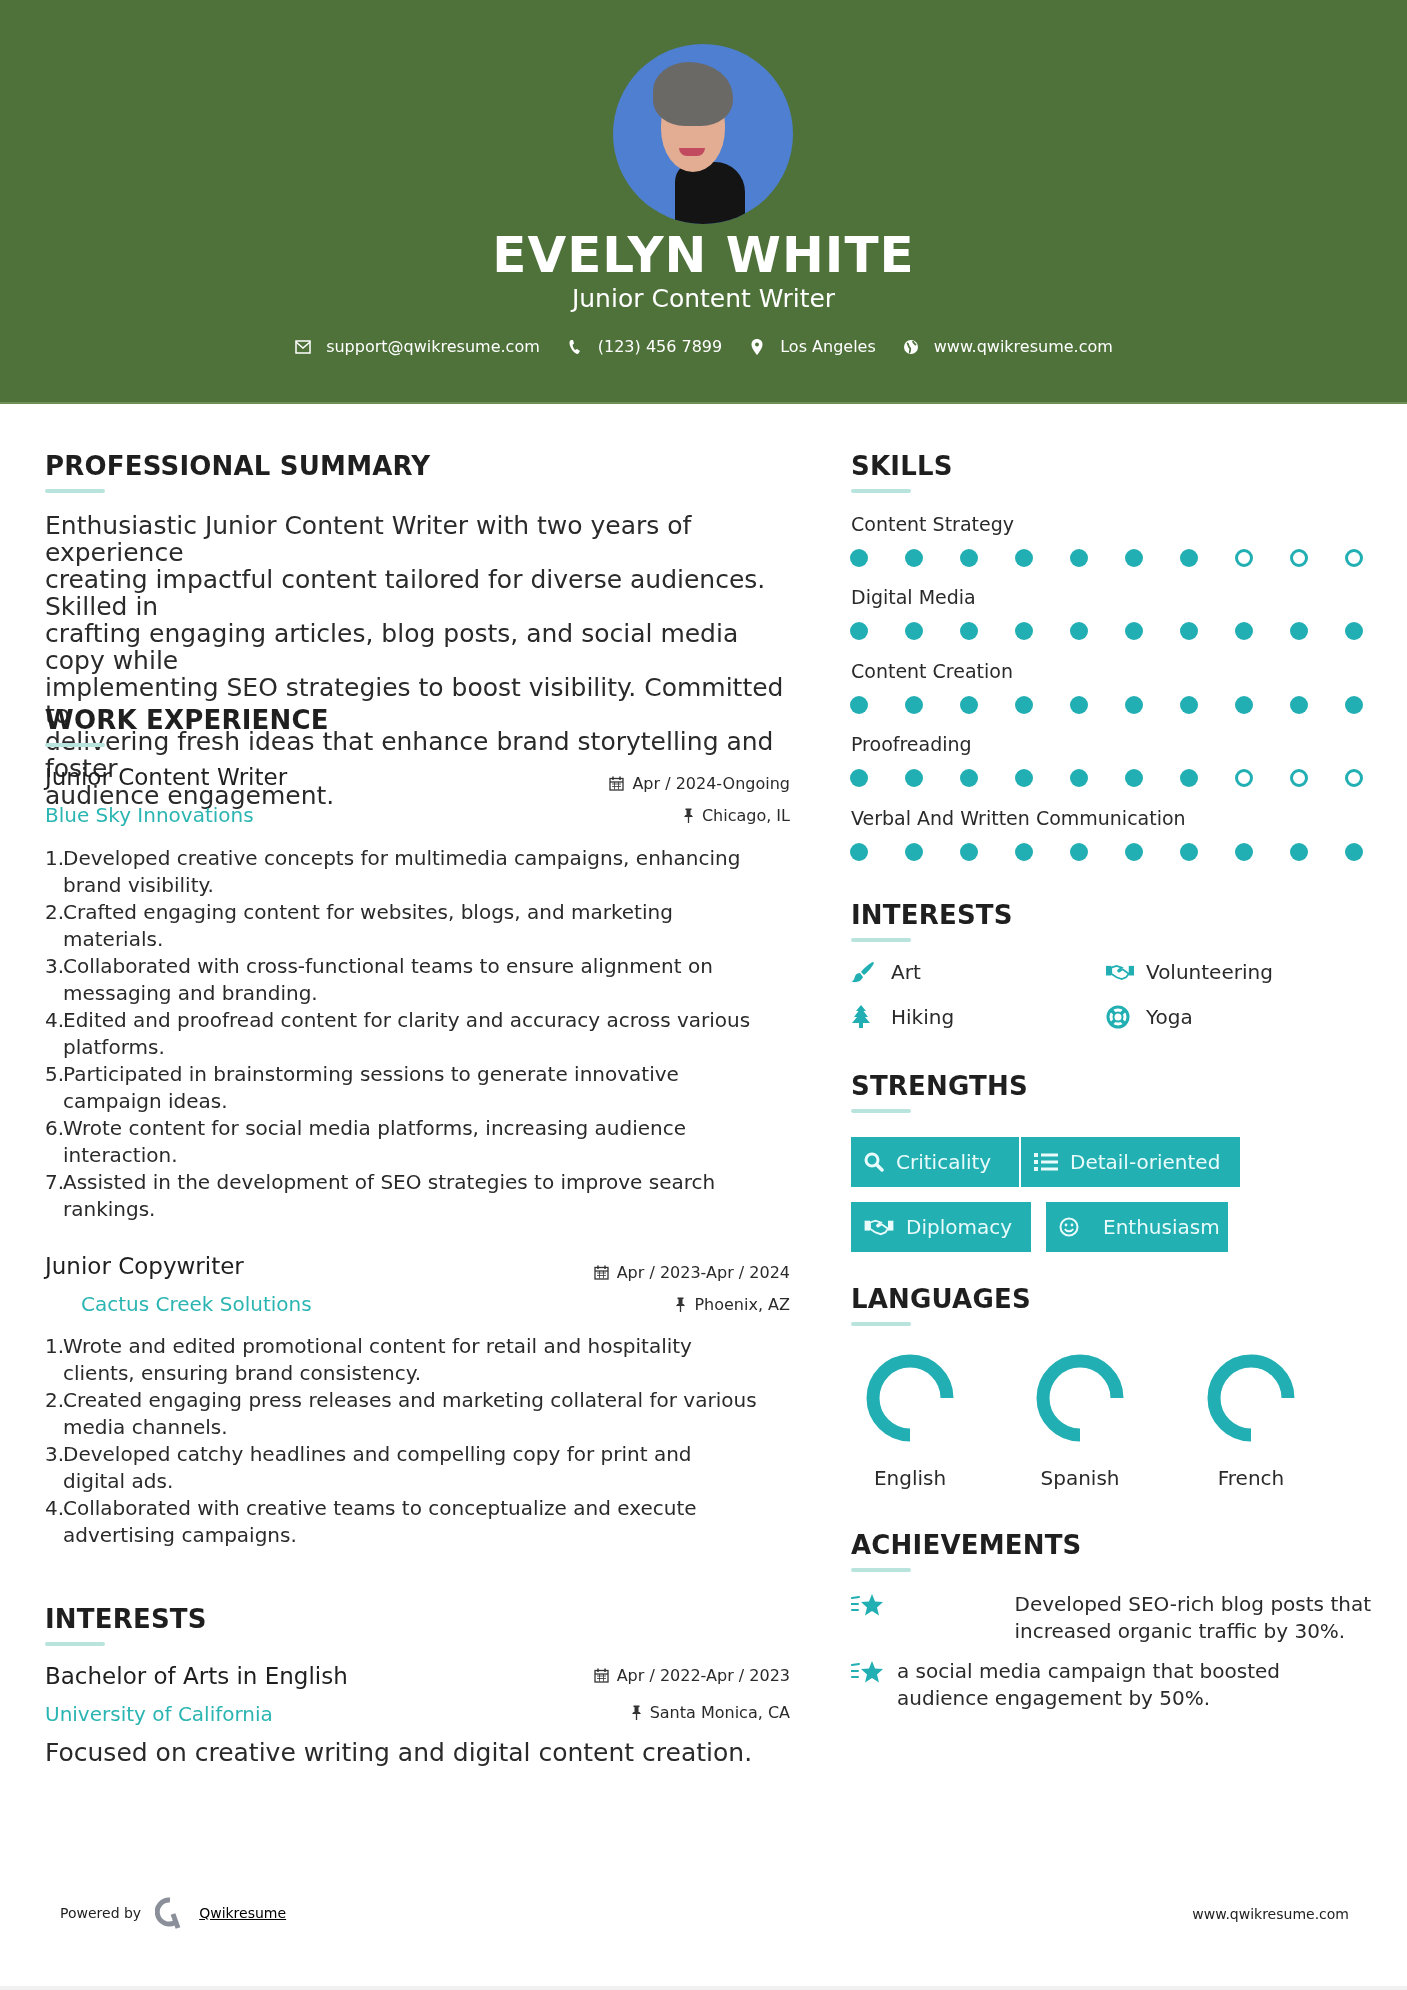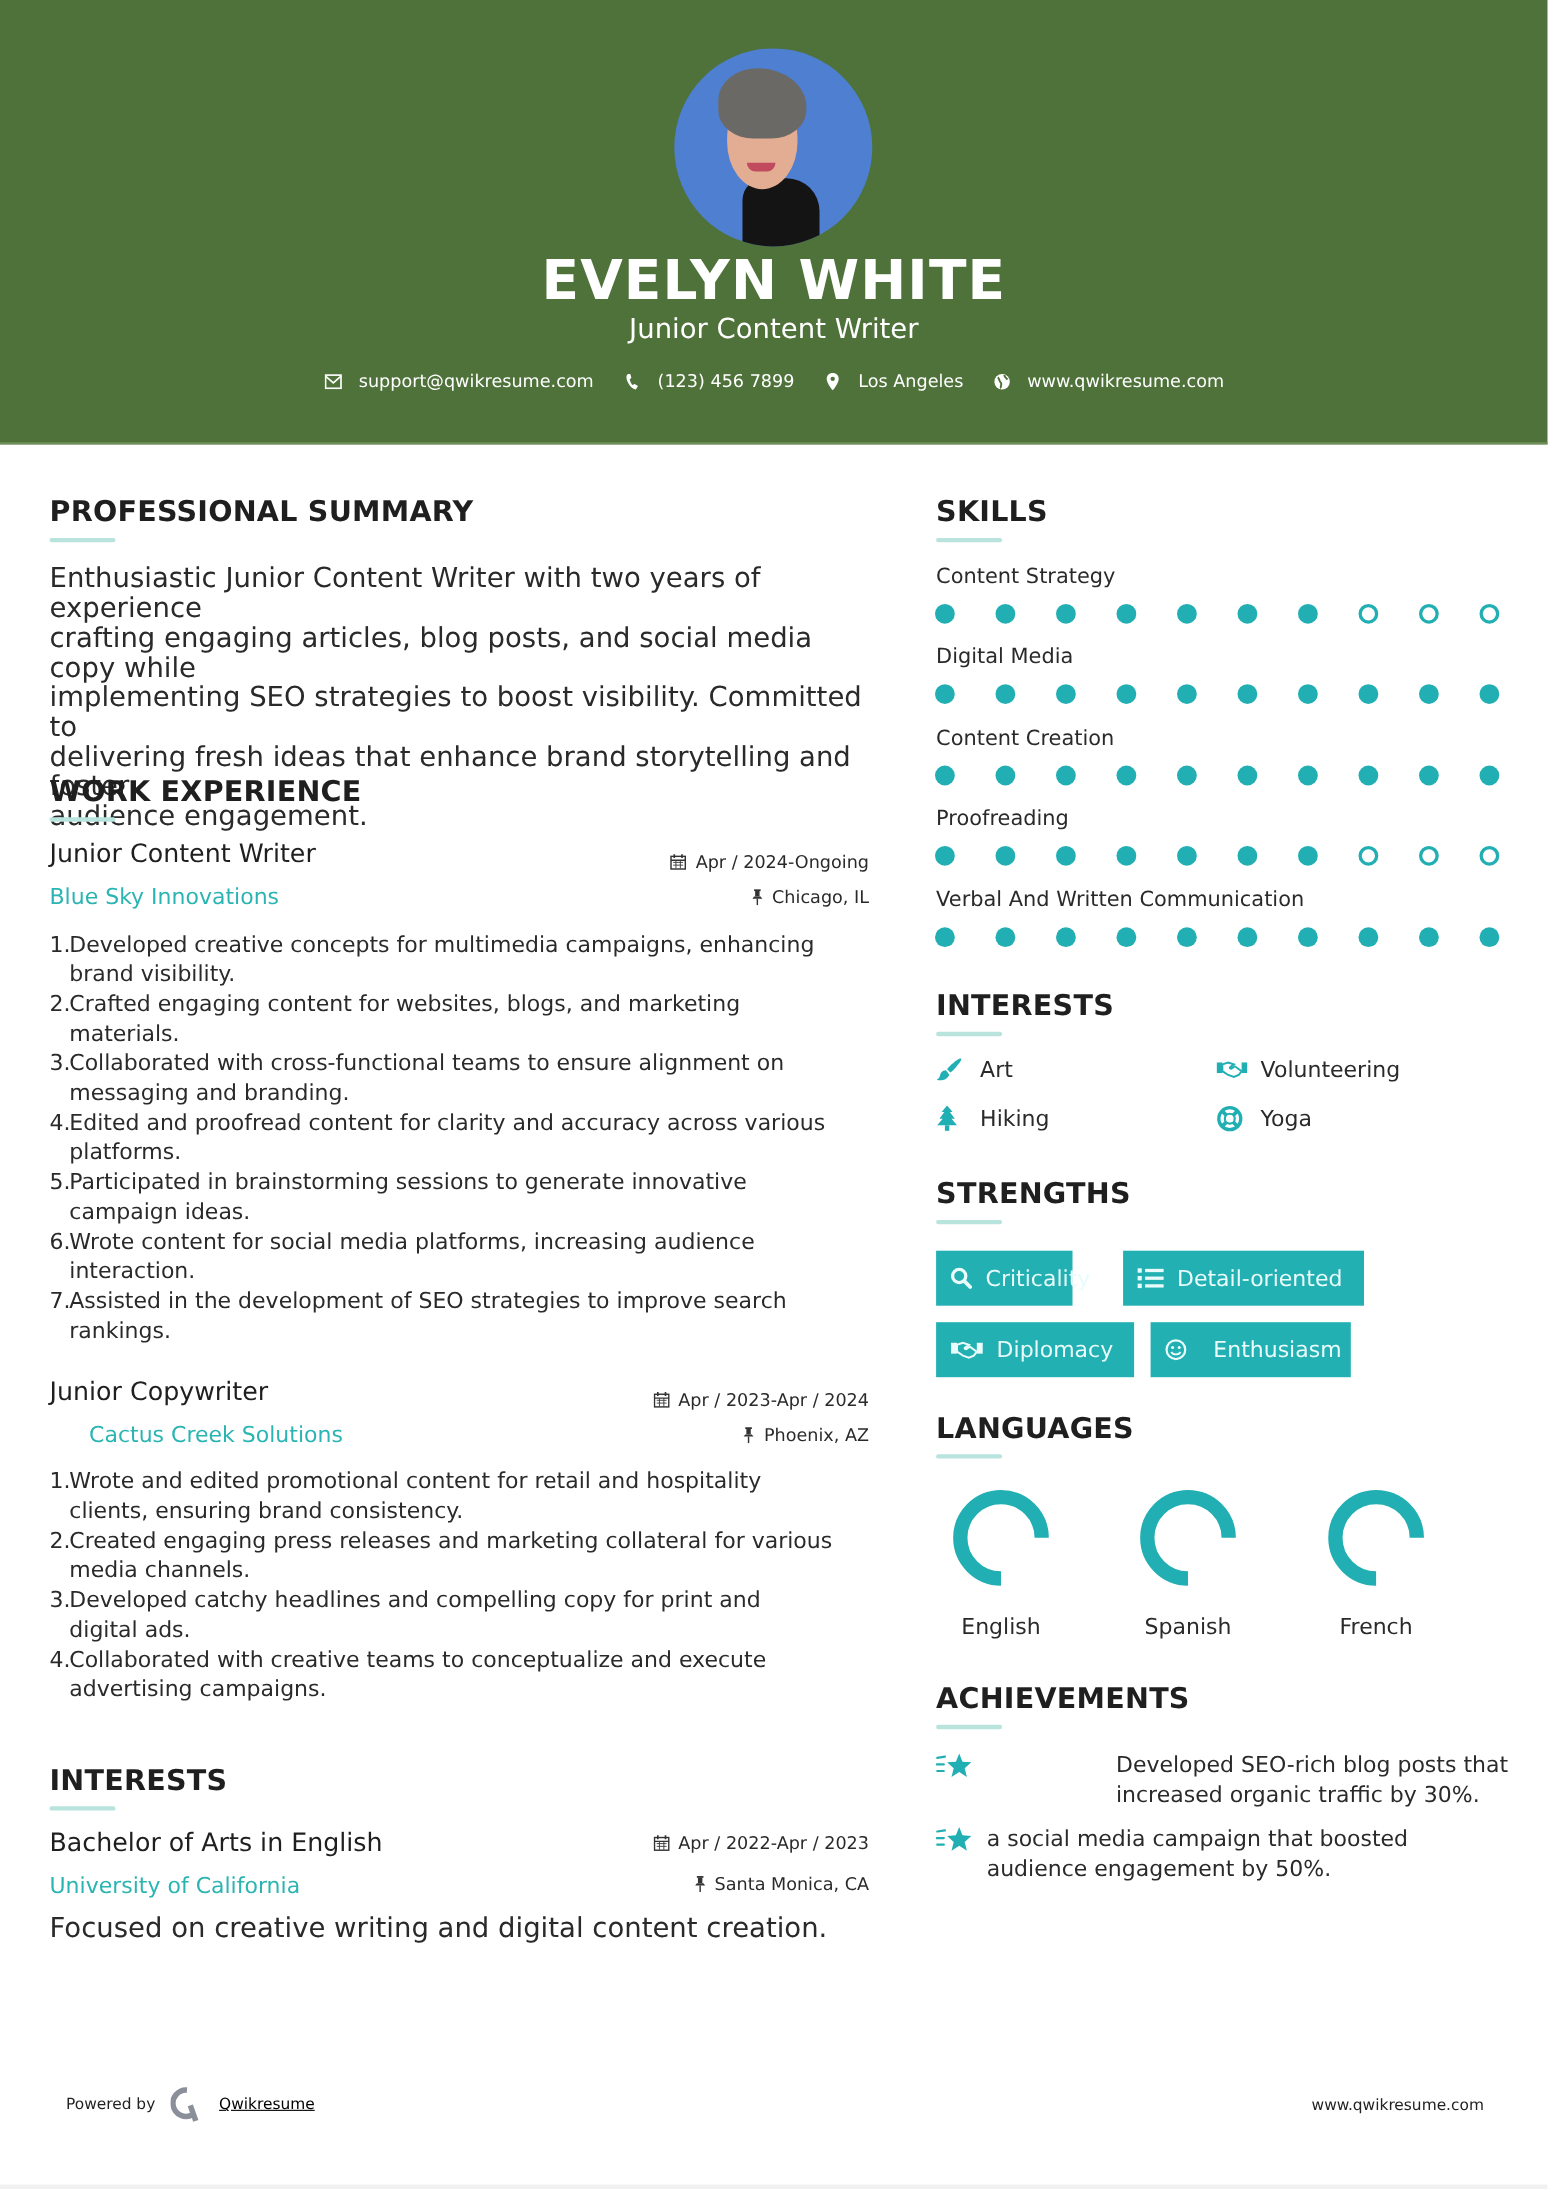--- a/index.html
+++ b/index.html
@@ -127,20 +127,21 @@
       </span>
       <span>www.qwikresume.com</span>
     </div>
   </div>
 </div>
 
 <div class="sec-h" style="left:45px; top:451px;">PROFESSIONAL SUMMARY</div>
 <div class="sec-line" style="left:45px; top:489px;"></div>
 <div class="para" style="left:45px; top:512px; width:760px;">
   <div>Enthusiastic Junior Content Writer with two years of experience</div>
+  <div>creating impactful content tailored for diverse audiences. Skilled in</div>
   <div>crafting engaging articles, blog posts, and social media copy while</div>
   <div>implementing SEO strategies to boost visibility. Committed to</div>
   <div>delivering fresh ideas that enhance brand storytelling and foster</div>
   <div>audience engagement.</div>
 </div>
 
 <div class="sec-h" style="left:45px; top:705px;">WORK EXPERIENCE</div>
 <div class="sec-line" style="left:45px; top:743px;"></div>
 
 <div class="job-title" style="left:45px; top:764px;">Junior Content Writer</div>
@@ -390,21 +391,21 @@
         <circle cx="12" cy="12" r="4.5" fill="none" stroke="#21afb3" stroke-width="2"></circle>
         <path d="M5 5 L9 9 M19 5 L15 9 M5 19 L9 15 M19 19 L15 15" stroke="#21afb3" stroke-width="3.5"></path>
       </svg>
   </span>
   <span>Yoga</span>
 </div>
 
 <div class="sec-h" style="left:851px; top:1071px;">STRENGTHS</div>
 <div class="sec-line" style="left:851px; top:1109px;"></div>
 
-<div class="badge" style="left:851px; top:1137px; width:124px;">
+<div class="badge" style="left:851px; top:1137px; width:168px;">
   <span class="ic">
     <svg width="20" height="20" viewBox="0 0 20 20">
         <circle cx="8" cy="8" r="6" fill="none" stroke="#e9fbfb" stroke-width="3"></circle>
         <line x1="12.5" y1="12.5" x2="18" y2="18" stroke="#e9fbfb" stroke-width="3.5" stroke-linecap="round"></line>
       </svg>
   </span>
   <span>Criticality</span>
 </div>
 <div class="badge" style="left:1021px; top:1137px; width:219px;">
   <span class="ic">

